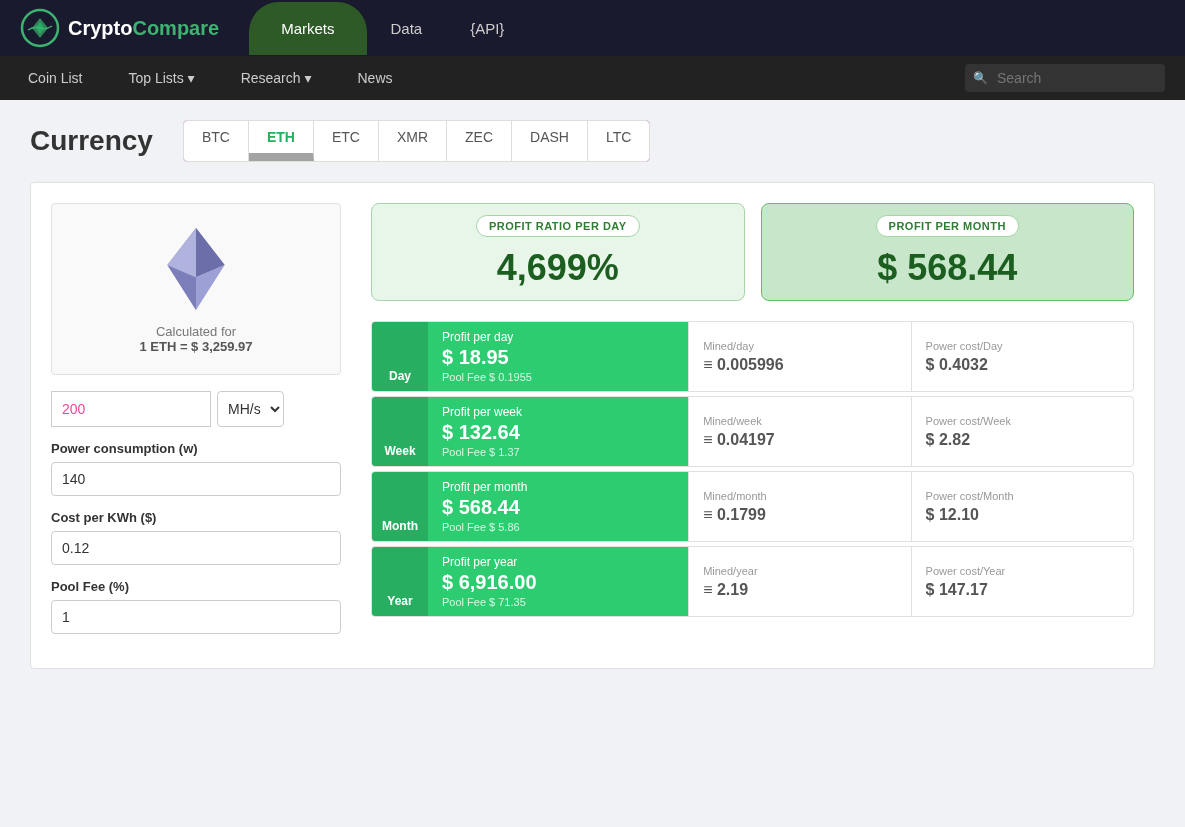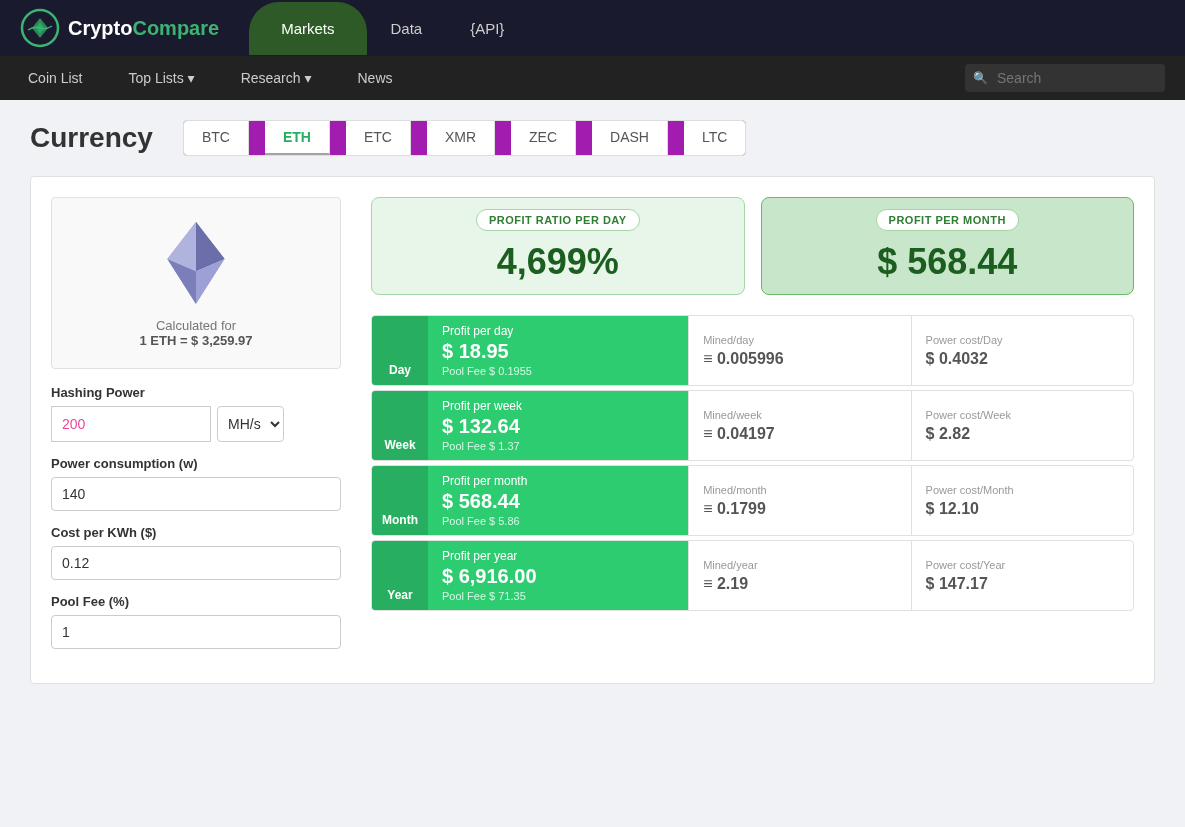--- a/index.html
+++ b/index.html
@@ -106,38 +106,38 @@
       gap: 30px;
       margin-bottom: 20px;
     }
     .currency-title {
       font-size: 28px;
       font-weight: bold;
       color: #333;
     }
     .currency-tabs {
       display: flex;
-      gap: 16px;
+      gap: 0;
       border: 1px solid #ddd;
       border-radius: 4px;
       overflow: hidden;
       background: #a21caf;
     }
     .currency-tab {
       padding: 8px 18px;
       font-size: 14px;
       cursor: pointer;
       color: #555;
       border-right: 1px solid #ddd;
       background: #fff;
     }
     .currency-tab:last-child { border-right: none; }
     .currency-tab.active {
       color: #27ae60;
-      border-bottom: 2px solid #a3a3a3;
+      border-bottom: 8px solid #a3a3a3;
       font-weight: bold;
     }
 
     
     .calc-area {
       background: #fff;
       border-radius: 4px;
       padding: 20px 20px;
       display: flex;
       gap: 30px;
@@ -387,21 +387,20 @@
           <polygon points="45,5 80,50 45,65" fill="#6b6ea8"></polygon>
           <polygon points="45,65 80,50 45,105 10,50" fill="#9da0d4"></polygon>
           <polygon points="45,65 45,105 10,50" fill="#7b7eb8"></polygon>
           <polygon points="45,5 10,50 45,65" fill="#b0b3de"></polygon>
         </svg>
         <span class="calc-label">Calculated for</span>
         <span class="calc-value">1 ETH = $ 3,259.97</span>
       </div>
 
       <div class="form-group">
-        <label class="form-label">Hashing Power</label>
         <div class="form-row">
           <input type="text" class="form-input-narrow" value="200" style="">
           <select class="form-select">
             <option>MH/s</option>
             <option>GH/s</option>
             <option>TH/s</option>
           </select>
         </div>
       </div>
 

